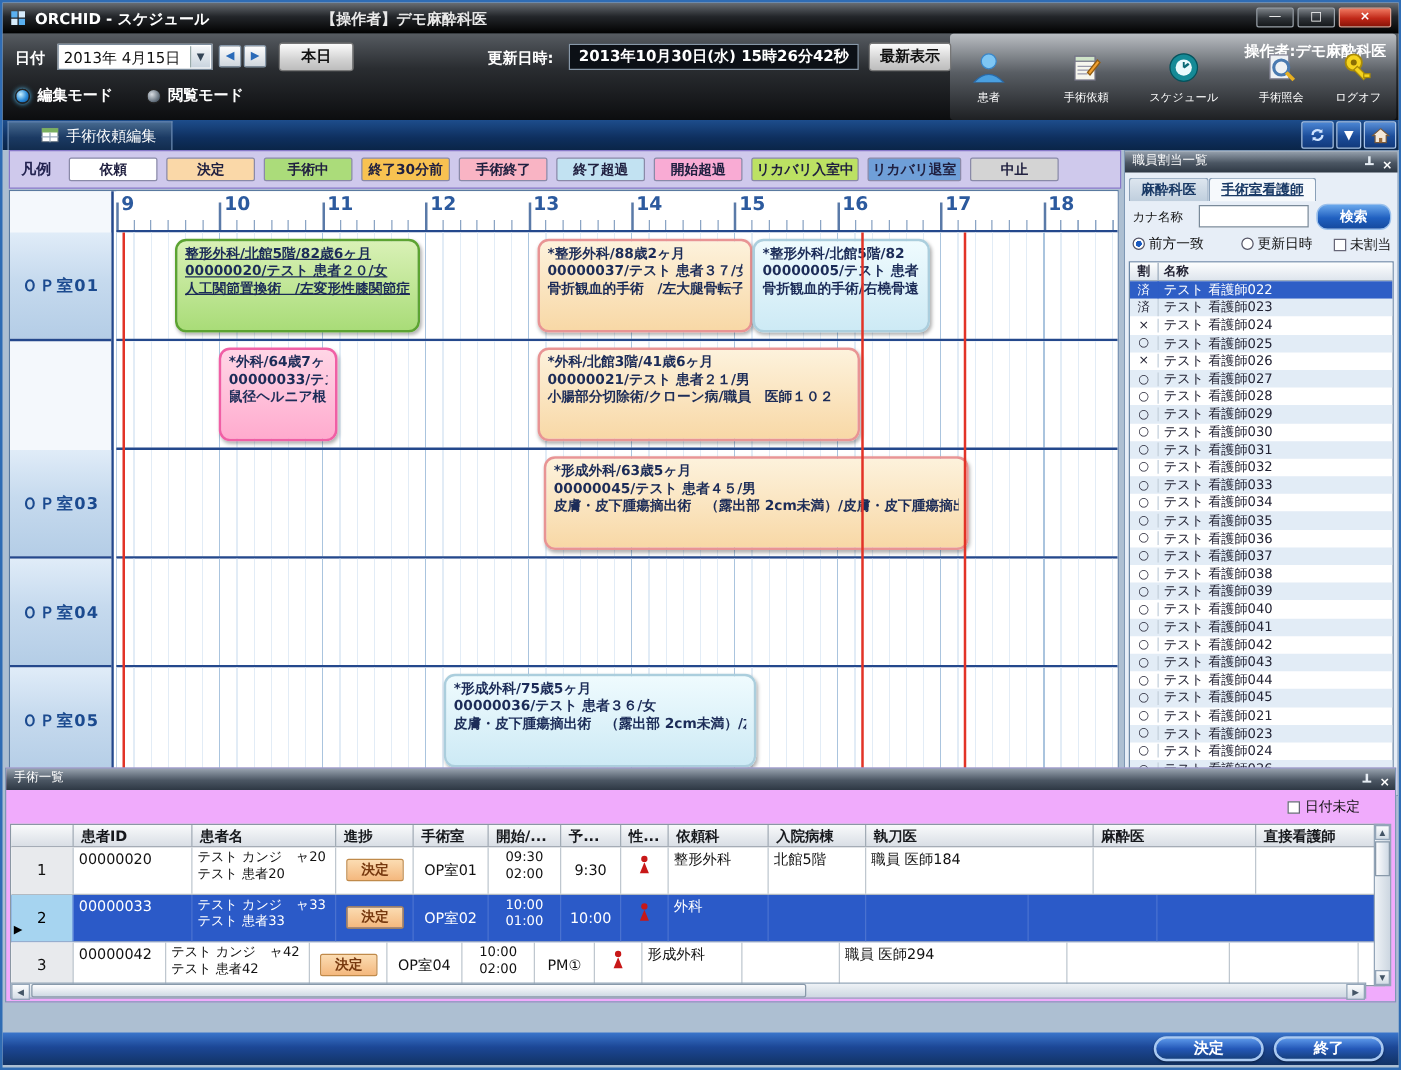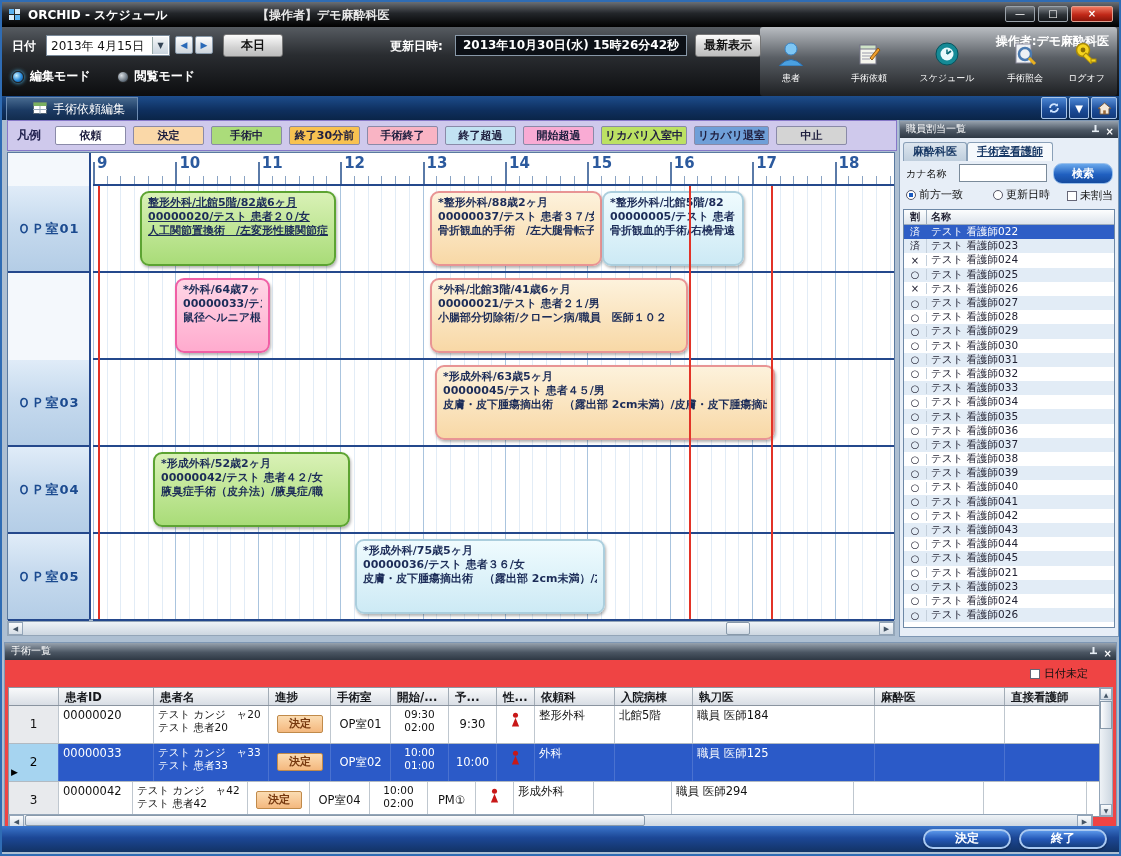--- a/index.html
+++ b/index.html
@@ -96,21 +96,21 @@
   .staff-head .c1{width:23px;border-right:1px solid #9cacbd;text-align:center;}
   .staff-head .c2{padding-left:4px;}
   .staff-row{display:flex;height:14.2px;font-size:10.5px;color:#223;align-items:center;}
   .staff-row.alt{background:#e2ecf6;}
   .staff-row.sel{background:#2e5ec6;color:#fff;}
   .staff-row .sm{width:23px;text-align:center;font-size:10px;border-right:1px solid #c4d0dc;}
   .staff-row.sel .sm{border-right-color:#2e5ec6;}
   .staff-row .sn{padding-left:4px;white-space:nowrap;}
 
   
-  .surgery-panel{position:absolute;left:2px;top:640px;right:2px;height:188px;background:#ef4444;border:1px solid #7e97b4;}
+  .surgery-panel{position:absolute;left:2px;top:612px;right:2px;height:188px;background:#f0abfc;border:1px solid #7e97b4;}
   .datecheck{position:absolute;right:28px;top:23px;display:flex;gap:4px;align-items:center;font-size:11px;color:#111;}
   .sp-table{position:absolute;left:3px;top:44px;width:1100px;height:130px;background:#fff;border:1px solid #8a97a4;overflow:hidden;}
   .sp-header{display:flex;height:18px;background:linear-gradient(#f9fafb,#d9dee5);border-bottom:1px solid #8a94a0;}
   .sp-header .th{font-size:11.5px;font-weight:bold;color:#16181c;border-right:1px solid #a2acb6;padding:2px 4px 0 6px;white-space:nowrap;overflow:hidden;flex-shrink:0;}
   .srow{display:flex;height:38px;background:#fff;border-bottom:1px solid #b2bac2;}
   .srow .td{border-right:1px solid #bfc7cf;padding:2px 4px;font-size:11.5px;color:#111;white-space:nowrap;overflow:hidden;flex-shrink:0;position:relative;}
   .srow .num{background:#e8eaed;text-align:center;line-height:32px;font-size:12px;}
   .srow .two div{font-size:10.5px;line-height:13px;}
   .srow .ctr{text-align:center;line-height:32px;}
   .badge{display:inline-block;margin-top:7px;margin-left:4px;padding:1px 11px 2px;background:linear-gradient(#fbdcb2,#f4b87e);border:1px solid #c08a4a;border-radius:2px;color:#77390f;font-size:11px;font-weight:bold;line-height:13px;}
@@ -381,25 +381,20 @@
           <div class="block b-orange" style="left: 337px; top: 125px; width: 258px;">
             <div class="bl">*外科/北館3階/41歳6ヶ月</div>
             <div class="bl">00000021/テスト 患者２１/男</div>
             <div class="bl">小腸部分切除術/クローン病/職員　医師１０２</div>
           </div>
           <div class="block b-orange" style="left: 342px; top: 212px; width: 340px;">
             <div class="bl">*形成外科/63歳5ヶ月</div>
             <div class="bl">00000045/テスト 患者４５/男</div>
             <div class="bl">皮膚・皮下腫瘍摘出術　（露出部 2cm未満）/皮膚・皮下腫瘍摘出術</div>
           </div>
-          <div class="block b-green" style="left: 60px; top: 299px; width: 197px;">
-            <div class="bl">*形成外科/52歳2ヶ月</div>
-            <div class="bl">00000042/テスト 患者４２/女</div>
-            <div class="bl">腋臭症手術（皮弁法）/腋臭症/職</div>
-          </div>
           <div class="block b-cyan" style="left: 262px; top: 386px; width: 250px;">
             <div class="bl">*形成外科/75歳5ヶ月</div>
             <div class="bl">00000036/テスト 患者３６/女</div>
             <div class="bl">皮膚・皮下腫瘍摘出術　（露出部 2cm未満）/左上</div>
           </div>
           <div class="redline" style="left: 5px;"></div>
           <div class="redline" style="left: 596px;"></div>
           <div class="redline" style="left: 678px;"></div>
         </div>
     </div>
@@ -635,21 +630,20 @@
               <div style="text-align: center;">10:00</div>
               <div style="text-align: center;">01:00</div>
             </span>
             <span class="td ctr" style="width: 48px;">10:00</span>
             <span class="td ctr" style="width: 38px;"><span><svg width="11" height="16" viewBox="0 0 10 14">
                   <circle cx="5" cy="2.6" r="2.3" fill="#c81818"></circle>
                   <path d="M5 5 L8.3 13 L1.7 13 Z" fill="#c81818"></path>
                 </svg></span></span>
             <span class="td " style="width: 80px;">外科</span>
             <span class="td " style="width: 78px;"></span>
-            <span class="td " style="width: 182px;">職員 医師125</span>
             <span class="td " style="width: 130px;"></span>
             <span class="td " style="width: 103px;"></span>
           </div>
           <div class="srow">
             <span class="td num" style="width: 50px;">3</span>
             <span class="td " style="width: 74px;">00000042</span>
             <span class="td two" style="width: 115px;">
               <div>テスト カンジ゙ャ42</div>
               <div>テスト 患者42</div>
             </span>

